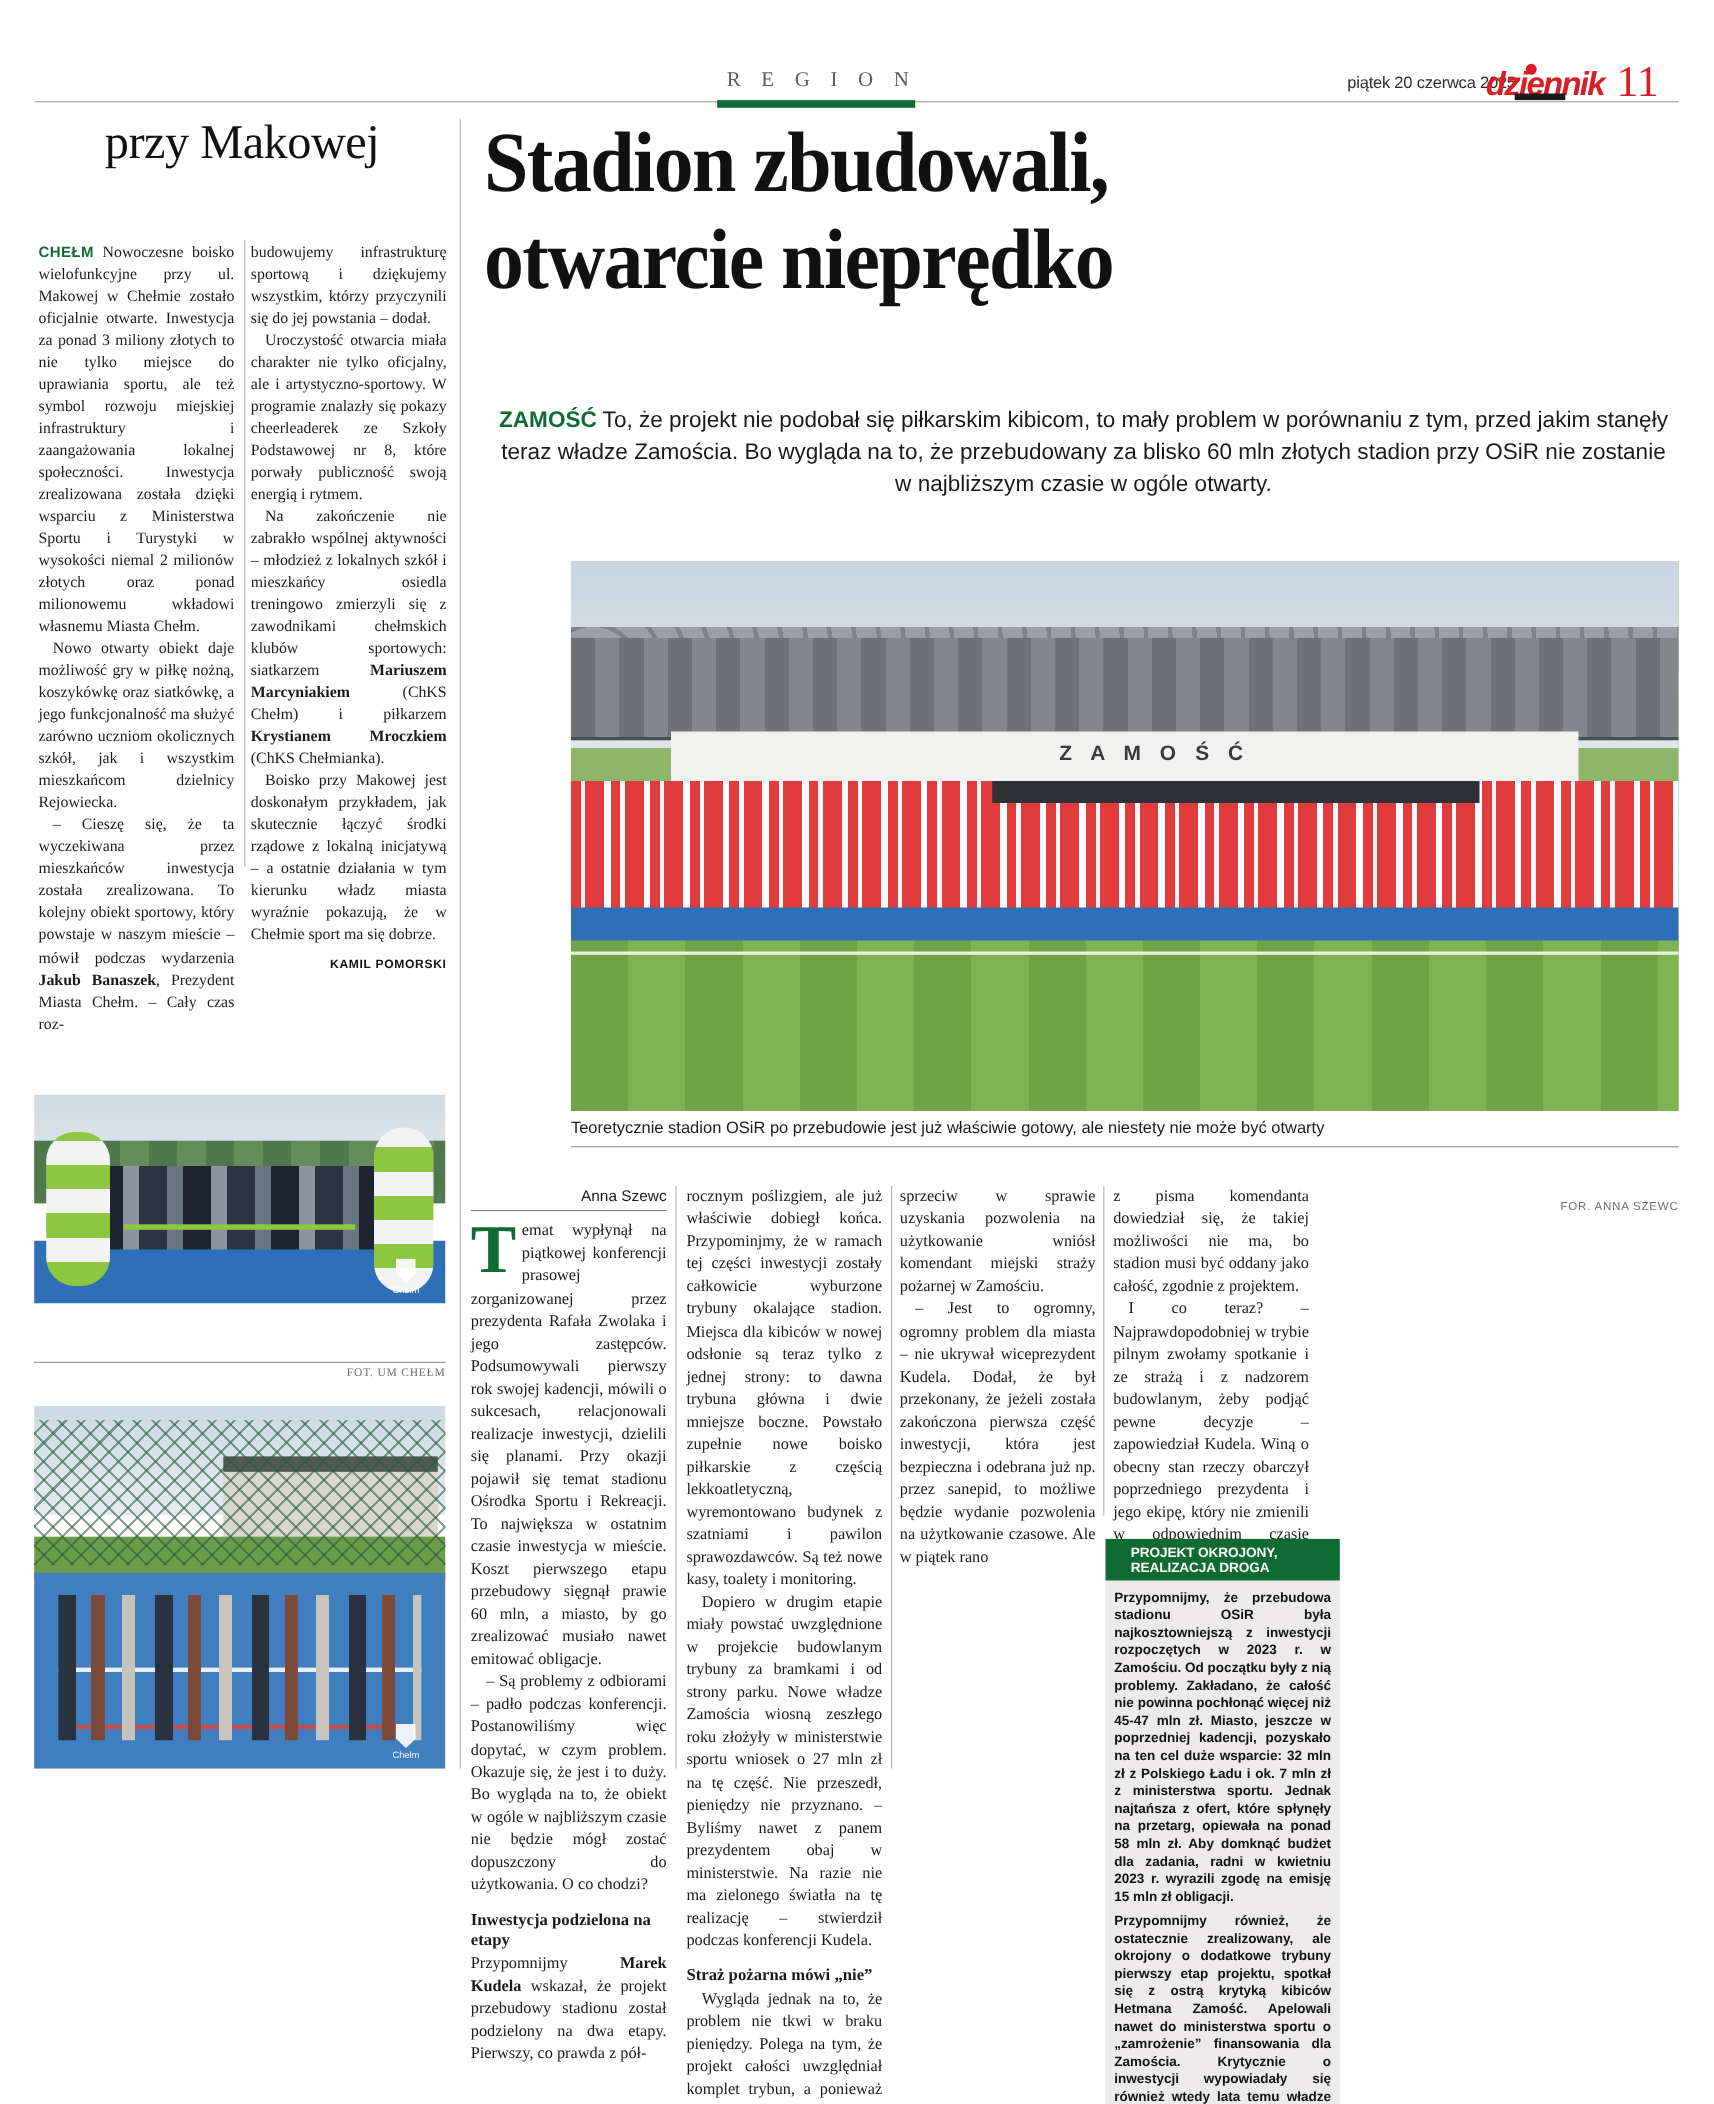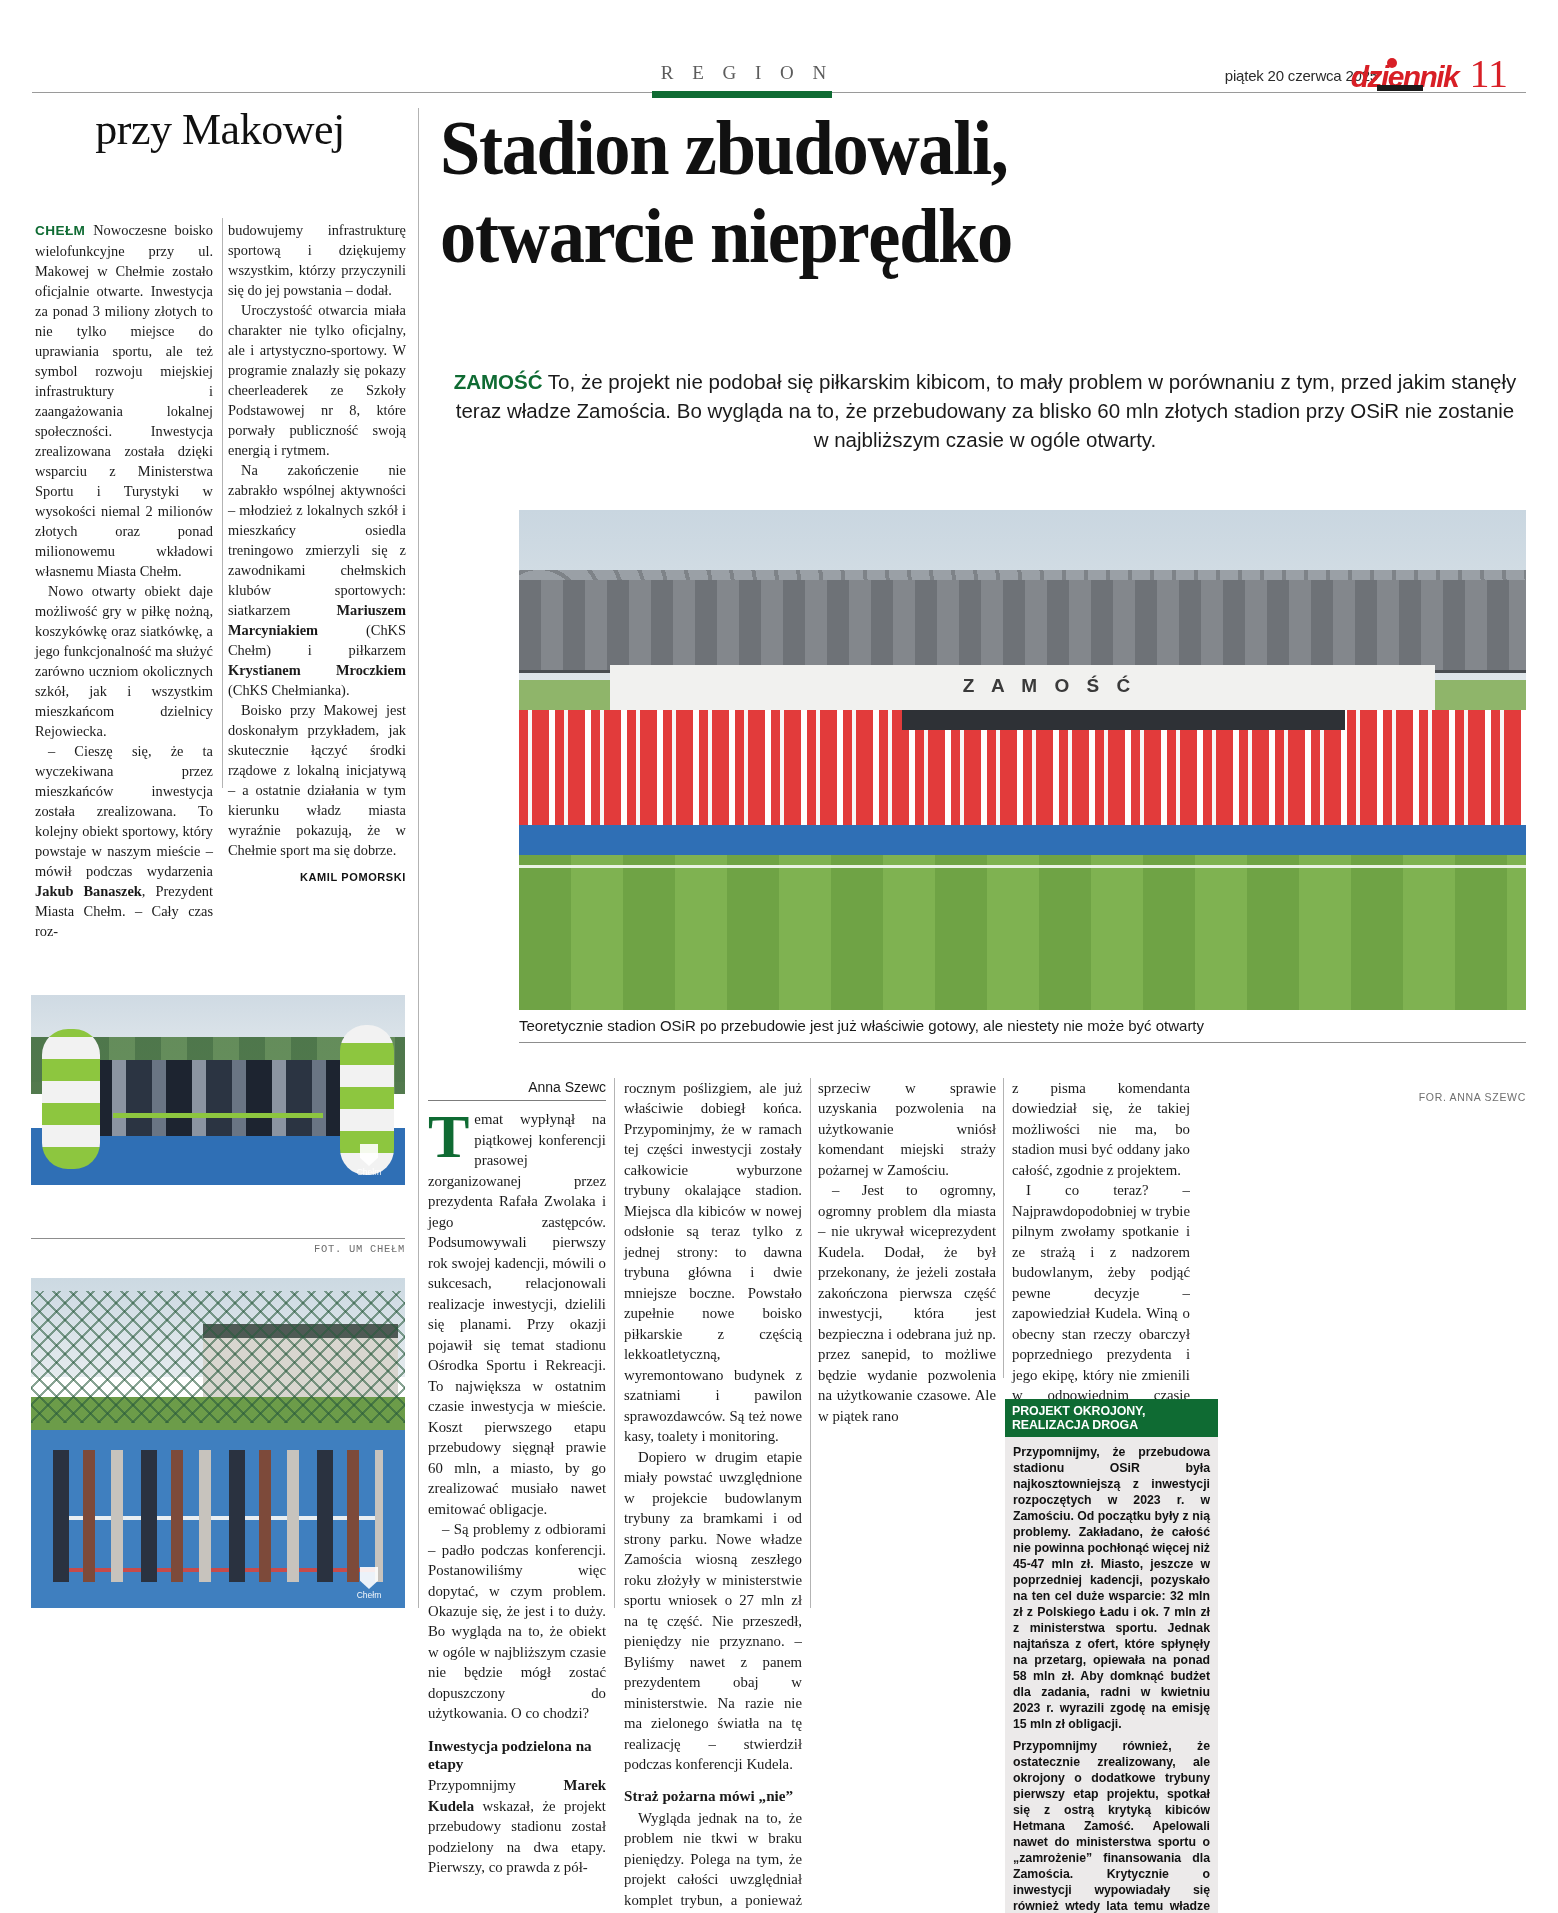--- a/index.html
+++ b/index.html
@@ -65,27 +65,27 @@
   .bcol h4{margin:13px 0 2px 0;font-family:"Liberation Serif",serif;font-weight:bold;font-size:15.2px;line-height:1.2;}
   .dropcap{float:left;font-family:"Liberation Serif",serif;font-weight:bold;font-size:62px;
     line-height:0.82;color:#0f6b33;margin:2px 5px -2px 0;}
 
   
   .photo-open{position:absolute;left:31px;top:995px;width:374px;height:190px;overflow:hidden;}
   .cap-open{position:absolute;left:31px;top:1193px;width:374px;
     font-family:"Liberation Sans",sans-serif;font-size:14.5px;line-height:1.28;color:#1a1a1a;}
   .cap-open-rule{position:absolute;left:31px;top:1238px;width:374px;height:1px;background:#8d8d8d;}
   .credit-open{position:absolute;left:31px;top:1243px;width:374px;text-align:right;
-    font-family:Liberation Mono, monospace;font-size:10.5px;letter-spacing:0.7px;color:#6f6f6f;}
+    font-family:Liberation Serif, serif;font-size:10.5px;letter-spacing:0.7px;color:#6f6f6f;}
   .photo-kids{position:absolute;left:31px;top:1278px;width:374px;height:330px;overflow:hidden;}
 
   
   .boxwrap{position:absolute;left:1005px;top:1399px;width:213px;}
   .box-head{background:#0f6b33;color:#fff;font-family:"Liberation Sans",sans-serif;font-weight:bold;
-    font-size:12.4px;letter-spacing:-0.1px;padding:5px 6px 5px 7px;}
+    font-size:12.4px;letter-spacing:-0.1px;padding:5px 6px 5px 23px;}
   .box-body{background:#eceaea;padding:8px 8px 10px 8px;
     font-family:"Liberation Sans",sans-serif;font-weight:bold;font-size:12.3px;line-height:1.30;
     text-align:justify;color:#111;hyphens:auto;}
   .box-body p{margin:0 0 6px 0;}
   .box-body p:last-child{margin-bottom:0;}
 
   
   .sky{position:absolute;left:0;top:0;width:100%;height:34%;
     background:linear-gradient(#c9d6e0,#dfe6ea);}
   .roof{position:absolute;left:0;top:14%;width:100%;height:18%;

